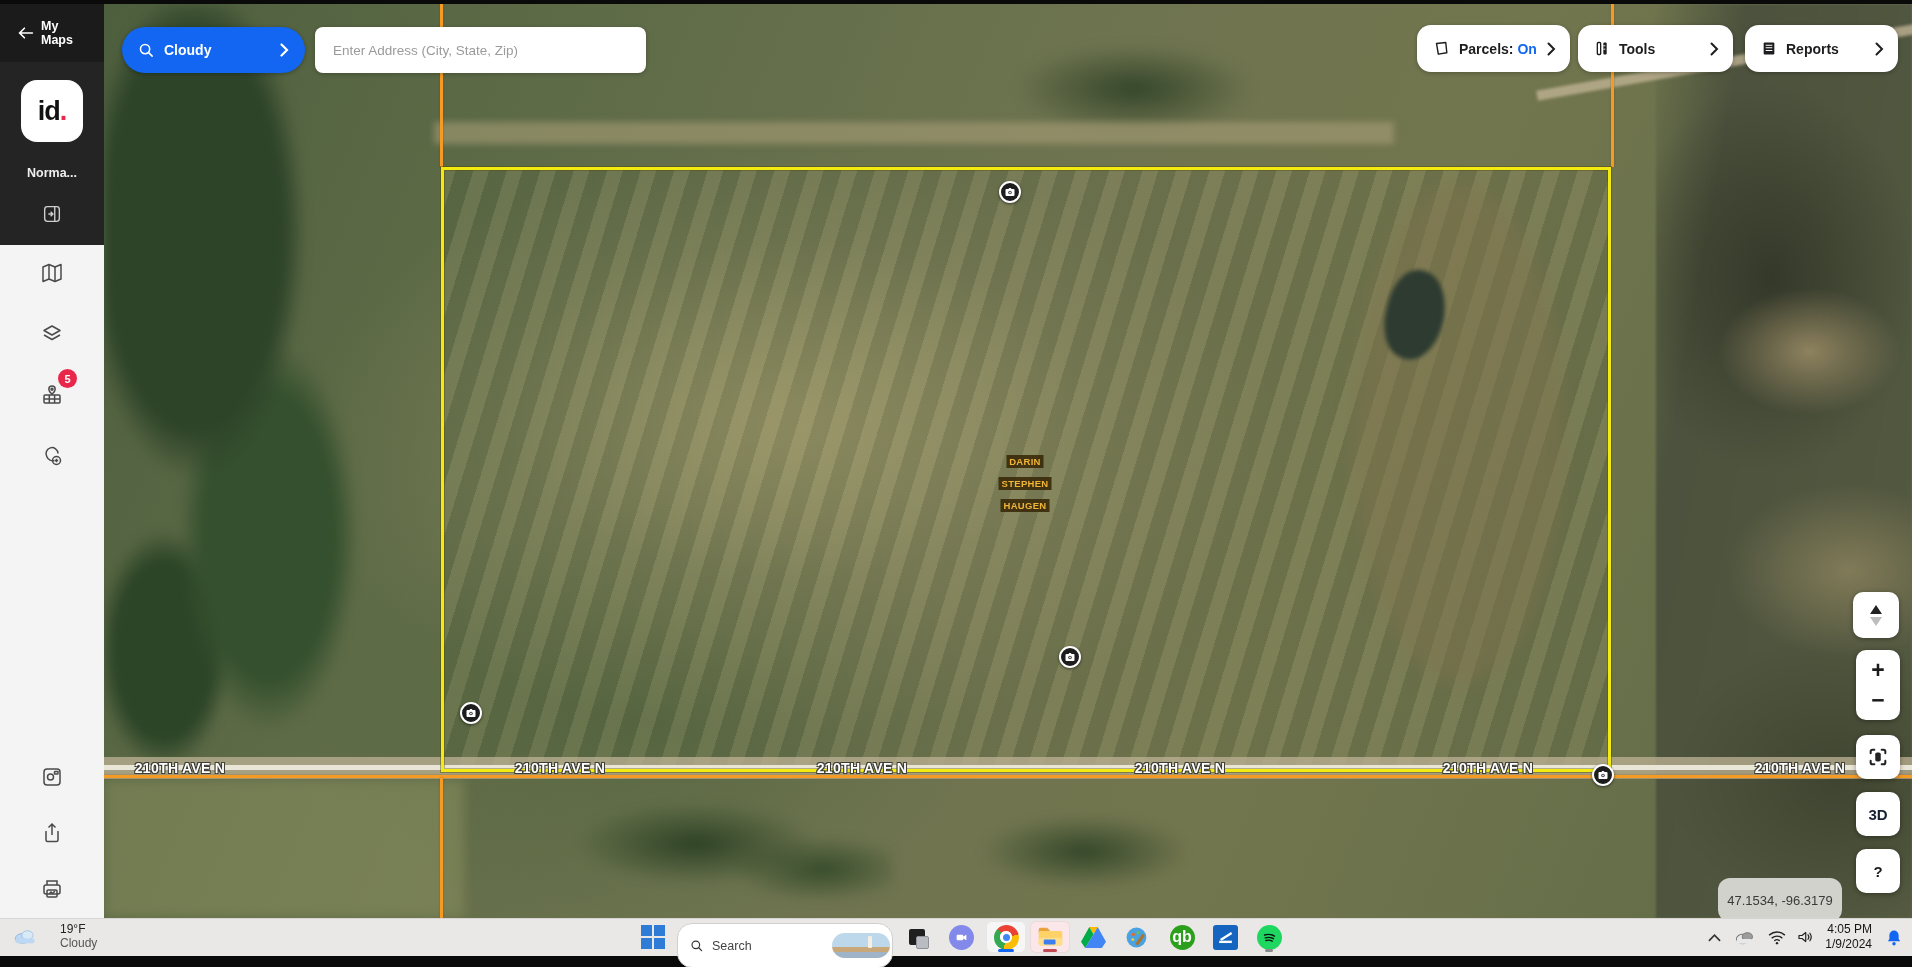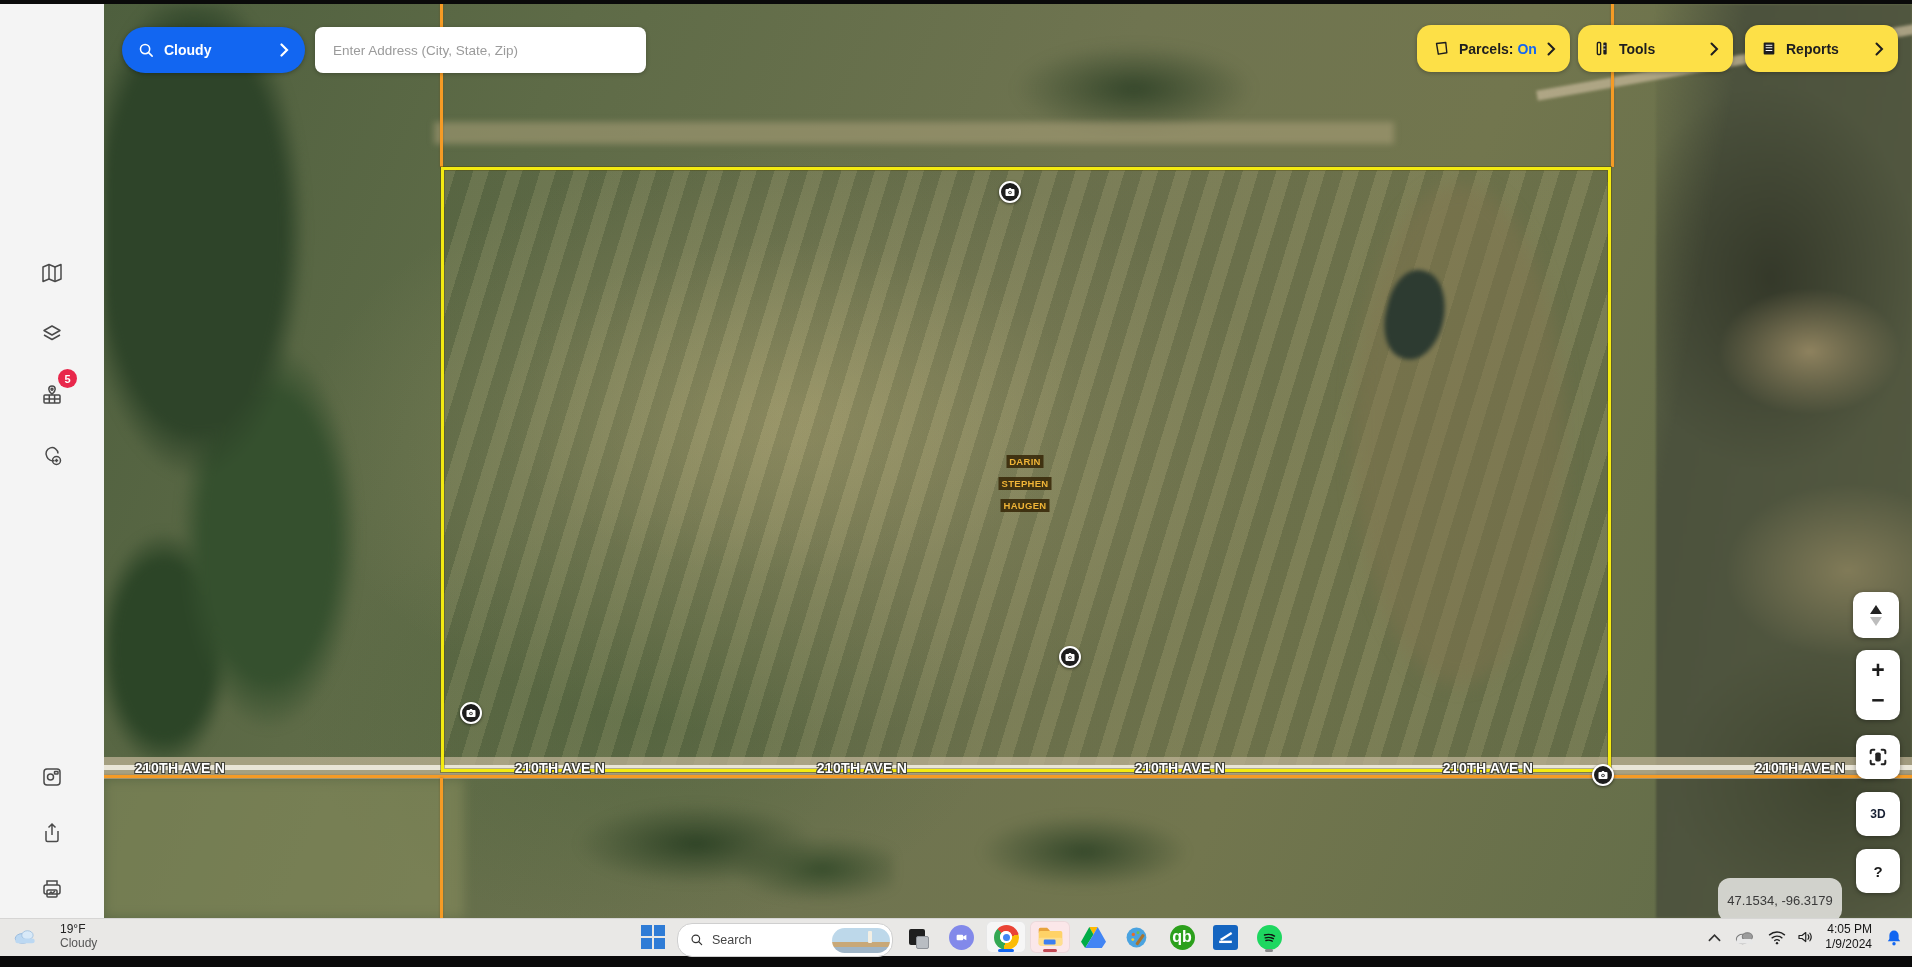--- a/index.html
+++ b/index.html
@@ -43,45 +43,45 @@
   .road-label { position:absolute; top:756px; transform:translateX(-50%); color:#fff; font-size:14px; font-weight:bold; letter-spacing:.3px; white-space:nowrap;
     text-shadow:1px 1px 0 #3c3c34, -1px 1px 0 #3c3c34, 1px -1px 0 #3c3c34, -1px -1px 0 #3c3c34; }
 
   .owner-label { position:absolute; left:921px; top:451px; transform:translateX(-50%); display:flex; flex-direction:column; align-items:center; gap:9px; cursor:pointer; }
   .owner-label span { background:rgba(56,40,8,.88); color:#f0b437; font-size:9.5px; font-weight:bold; line-height:11px; padding:1px 3px; letter-spacing:.3px; }
 
   .cam { position:absolute; width:22px; height:22px; transform:translate(-50%,-50%); background:#1d1d1d; border:2px solid #fff; border-radius:50%; box-shadow:0 1px 3px rgba(0,0,0,.55); display:flex; align-items:center; justify-content:center; cursor:pointer; }
 
   .ctl { position:absolute; background:#fff; border-radius:10px; box-shadow:0 1px 5px rgba(0,0,0,.38); display:flex; align-items:center; justify-content:center; cursor:pointer; }
   .ctl-zoom { flex-direction:column; font-size:23px; font-weight:600; color:#1b1b1b; line-height:30px; }
-  .ctl-3d { font-size:12px; font-weight:bold; color:#172033; }
+  .ctl-3d { font-size:15px; font-weight:bold; color:#172033; }
   .ctl-help { font-size:15px; font-weight:bold; color:#1b1b1b; }
   .tri-up { width:0; height:0; border-left:6px solid transparent; border-right:6px solid transparent; border-bottom:9px solid #222; }
   .tri-dn { width:0; height:0; border-left:6px solid transparent; border-right:6px solid transparent; border-top:9px solid #bdbdbd; margin-top:3px; }
   .coords-pill { position:absolute; left:1614px; top:844px; width:124px; height:44px; border-radius:12px; background:rgba(228,228,224,.88); display:flex; align-items:center; justify-content:center; font-size:13px; color:#3a3a3a;margin-top:30px; }
 
   
   .pill-btn { position:absolute; height:46px; border-radius:24px; display:flex; align-items:center; cursor:pointer; }
   .addr-btn { left:122px; top:27px; width:183px; background:#1266f1; color:#fff; padding:0 16px; gap:9px; box-shadow:0 1px 4px rgba(0,0,0,.3); }
   .addr-btn .lbl { font-size:14px; font-weight:bold; flex:1; }
   .addr-input { position:absolute; left:315px; top:27px; width:331px; height:46px; border:none; border-radius:8px; background:#fff; box-shadow:0 1px 4px rgba(0,0,0,.25); padding:0 18px; font-size:13.5px; color:#333; font-family:"Liberation Sans",sans-serif; outline:none; }
   .addr-input::placeholder { color:#9b9b9b; }
-  .tr-btn { position:absolute; top:25px; height:47px; background:#fde047; border-radius:14px; box-shadow:0 1px 4px rgba(0,0,0,.28); display:flex; align-items:center; padding:0 14px 0 16px; gap:9px; cursor:pointer; font-size:14px; color:#1d1d1f; }
+  .tr-btn { position:absolute; top:25px; height:47px; background:#ffffff; border-radius:14px; box-shadow:0 1px 4px rgba(0,0,0,.28); display:flex; align-items:center; padding:0 14px 0 16px; gap:9px; cursor:pointer; font-size:14px; color:#1d1d1f; }
   .tr-btn .lbl { font-weight:600; flex:1; white-space:nowrap; }
   .on-state { color:#1266f1; font-weight:bold; }
 
   
   .taskbar { left:0; top:918px; width:1912px; height:38px; background:#e9e8e6; border-top:1px solid rgba(0,0,0,.08); z-index:40; }
   .tb-item { position:absolute; top:921px; width:34px; height:32px; display:flex; align-items:center; justify-content:center; cursor:pointer; z-index:41; }
   .tb-active { background:#f6f6f6; border-radius:6px; box-shadow:inset 0 0 0 1px rgba(0,0,0,.06); }
   .indicator { position:absolute; bottom:1px; left:50%; transform:translateX(-50%); height:3px; border-radius:2px; }
   .weather { position:absolute; left:12px; top:922px; display:flex; align-items:center; gap:22px; cursor:pointer; z-index:41; }
   .weather .wt { font-size:12px; color:#222; line-height:14px; }
   .weather .wc { font-size:12px; color:#555; line-height:14px; }
-  .search-pill { position:absolute; left:677px; top:923px; width:216px; height:34px; background:#fff; border:1px solid #cfcfcf; border-radius:15px; display:flex; align-items:center; padding:0 2px 0 12px; gap:8px; cursor:pointer; z-index:41; }
+  .search-pill { position:absolute; left:677px; top:923px; width:216px; height:45px; background:#fff; border:1px solid #cfcfcf; border-radius:15px; display:flex; align-items:center; padding:0 2px 0 12px; gap:8px; cursor:pointer; z-index:41; }
   .search-pill .s-txt { font-size:12.5px; color:#444; flex:1; }
   .s-img { width:58px; height:25px; border-radius:13px; background:linear-gradient(180deg,#bdd8ea 0 55%, #c8a878 55% 75%, #9fb5c7 75% 100%); position:relative; overflow:hidden; }
   .s-img::after { content:""; position:absolute; left:36px; top:3px; width:4px; height:12px; background:#f3efe4; border-radius:1px; }
   .clock { position:absolute; right:40px; top:922px; text-align:right; font-size:12px; color:#151515; line-height:15px; cursor:pointer; z-index:41; }
   .tray-ic { position:absolute; top:925px; width:24px; height:24px; display:flex; align-items:center; justify-content:center; cursor:pointer; z-index:41; }
 
   
   .win-grid { display:grid; grid-template-columns:11px 11px; grid-template-rows:11px 11px; gap:2px; }
   .win-grid i { background:#2f7cd6; }
   .chrome-ic { width:25px; height:25px; border-radius:50%; background:conic-gradient(from -45deg, #ea4335 0 120deg, #fbbc05 120deg 240deg, #34a853 240deg 360deg); position:relative; }
@@ -220,20 +220,39 @@
       <rect x="4" y="3" width="16" height="18" rx="1.5" fill="#1d1d1f"></rect>
       <path d="M7 7h10M7 11h10M7 15h10" stroke="#fff" stroke-width="1.6"></path>
     </svg>
   <span class="lbl">Reports</span>
   <svg width="9" height="14" viewBox="0 0 9 14">
       <path d="M1.5 1.5L7 7l-5.5 5.5" stroke="#1d1d1f" stroke-width="2" fill="none" stroke-linecap="round"></path>
     </svg>
 </div>
 
 <div class="abs sidebar">
+  <div class="sb-dark">
+    <div class="sb-header">
+      <svg class="back-arrow" width="16" height="14" viewBox="0 0 20 16">
+          <path d="M8 2L2 8l6 6M2 8h16" stroke="#fff" stroke-width="2" fill="none" stroke-linecap="round"></path>
+        </svg>
+      <span class="back-label">My Maps</span>
+    </div>
+    <div class="logo-card">
+      <span class="logo-txt"><span>id</span><span class="logo-dot">.</span></span>
+    </div>
+    <div class="sb-name">Norma...</div>
+    <div class="sb-icon" style="top:210px;">
+      <svg width="22" height="22" viewBox="0 0 24 24">
+          <rect x="4" y="4" width="16" height="16" rx="3"></rect>
+          <path d="M15 4v16"></path>
+          <path d="M8 12h4M10.5 9.5L13 12l-2.5 2.5"></path>
+        </svg>
+    </div>
+  </div>
 
   <div class="sb-icon" style="top:269px;">
     <svg width="24" height="24" viewBox="0 0 24 24">
         <path d="M3 6l6-2.5 6 2.5 6-2.5V18l-6 2.5-6-2.5L3 20.5V6z" stroke-linejoin="round"></path>
         <path d="M9 3.5V18M15 6v14.5"></path>
       </svg>
   </div>
   <div class="sb-icon" style="top:330px;">
     <svg width="24" height="24" viewBox="0 0 24 24">
         <path d="M12 4l8 4.5-8 4.5-8-4.5L12 4z" stroke-linejoin="round"></path>

